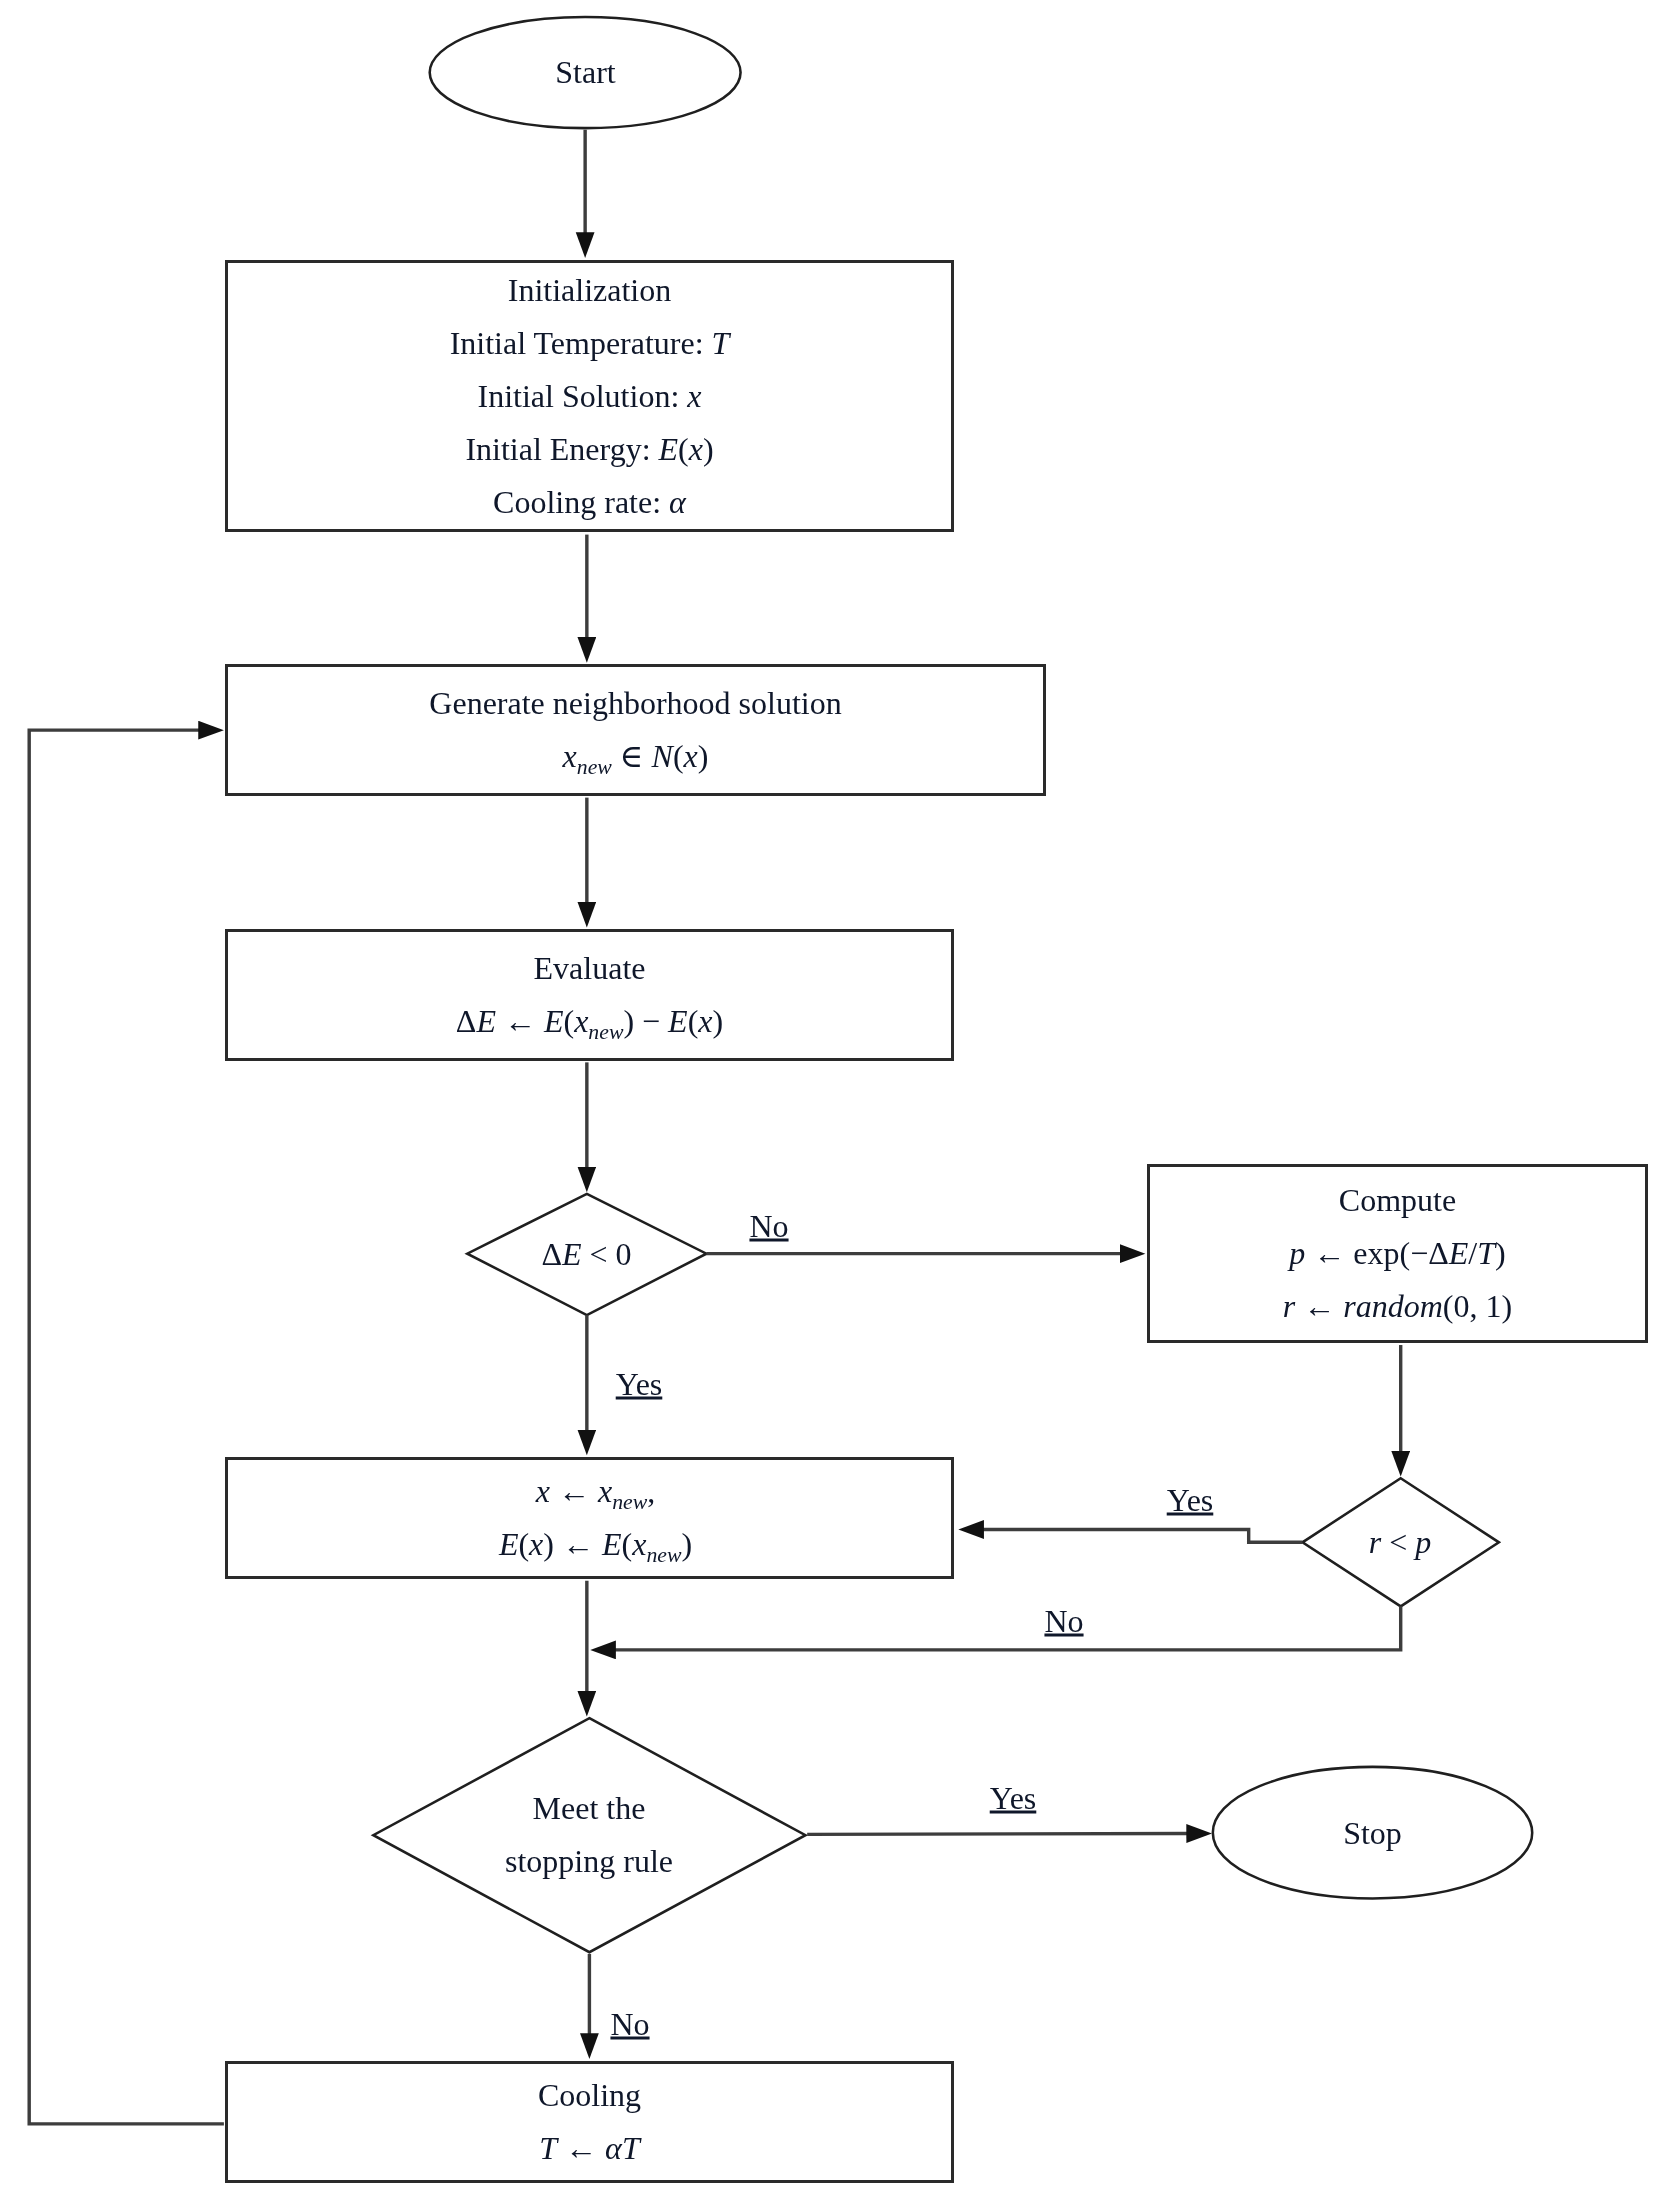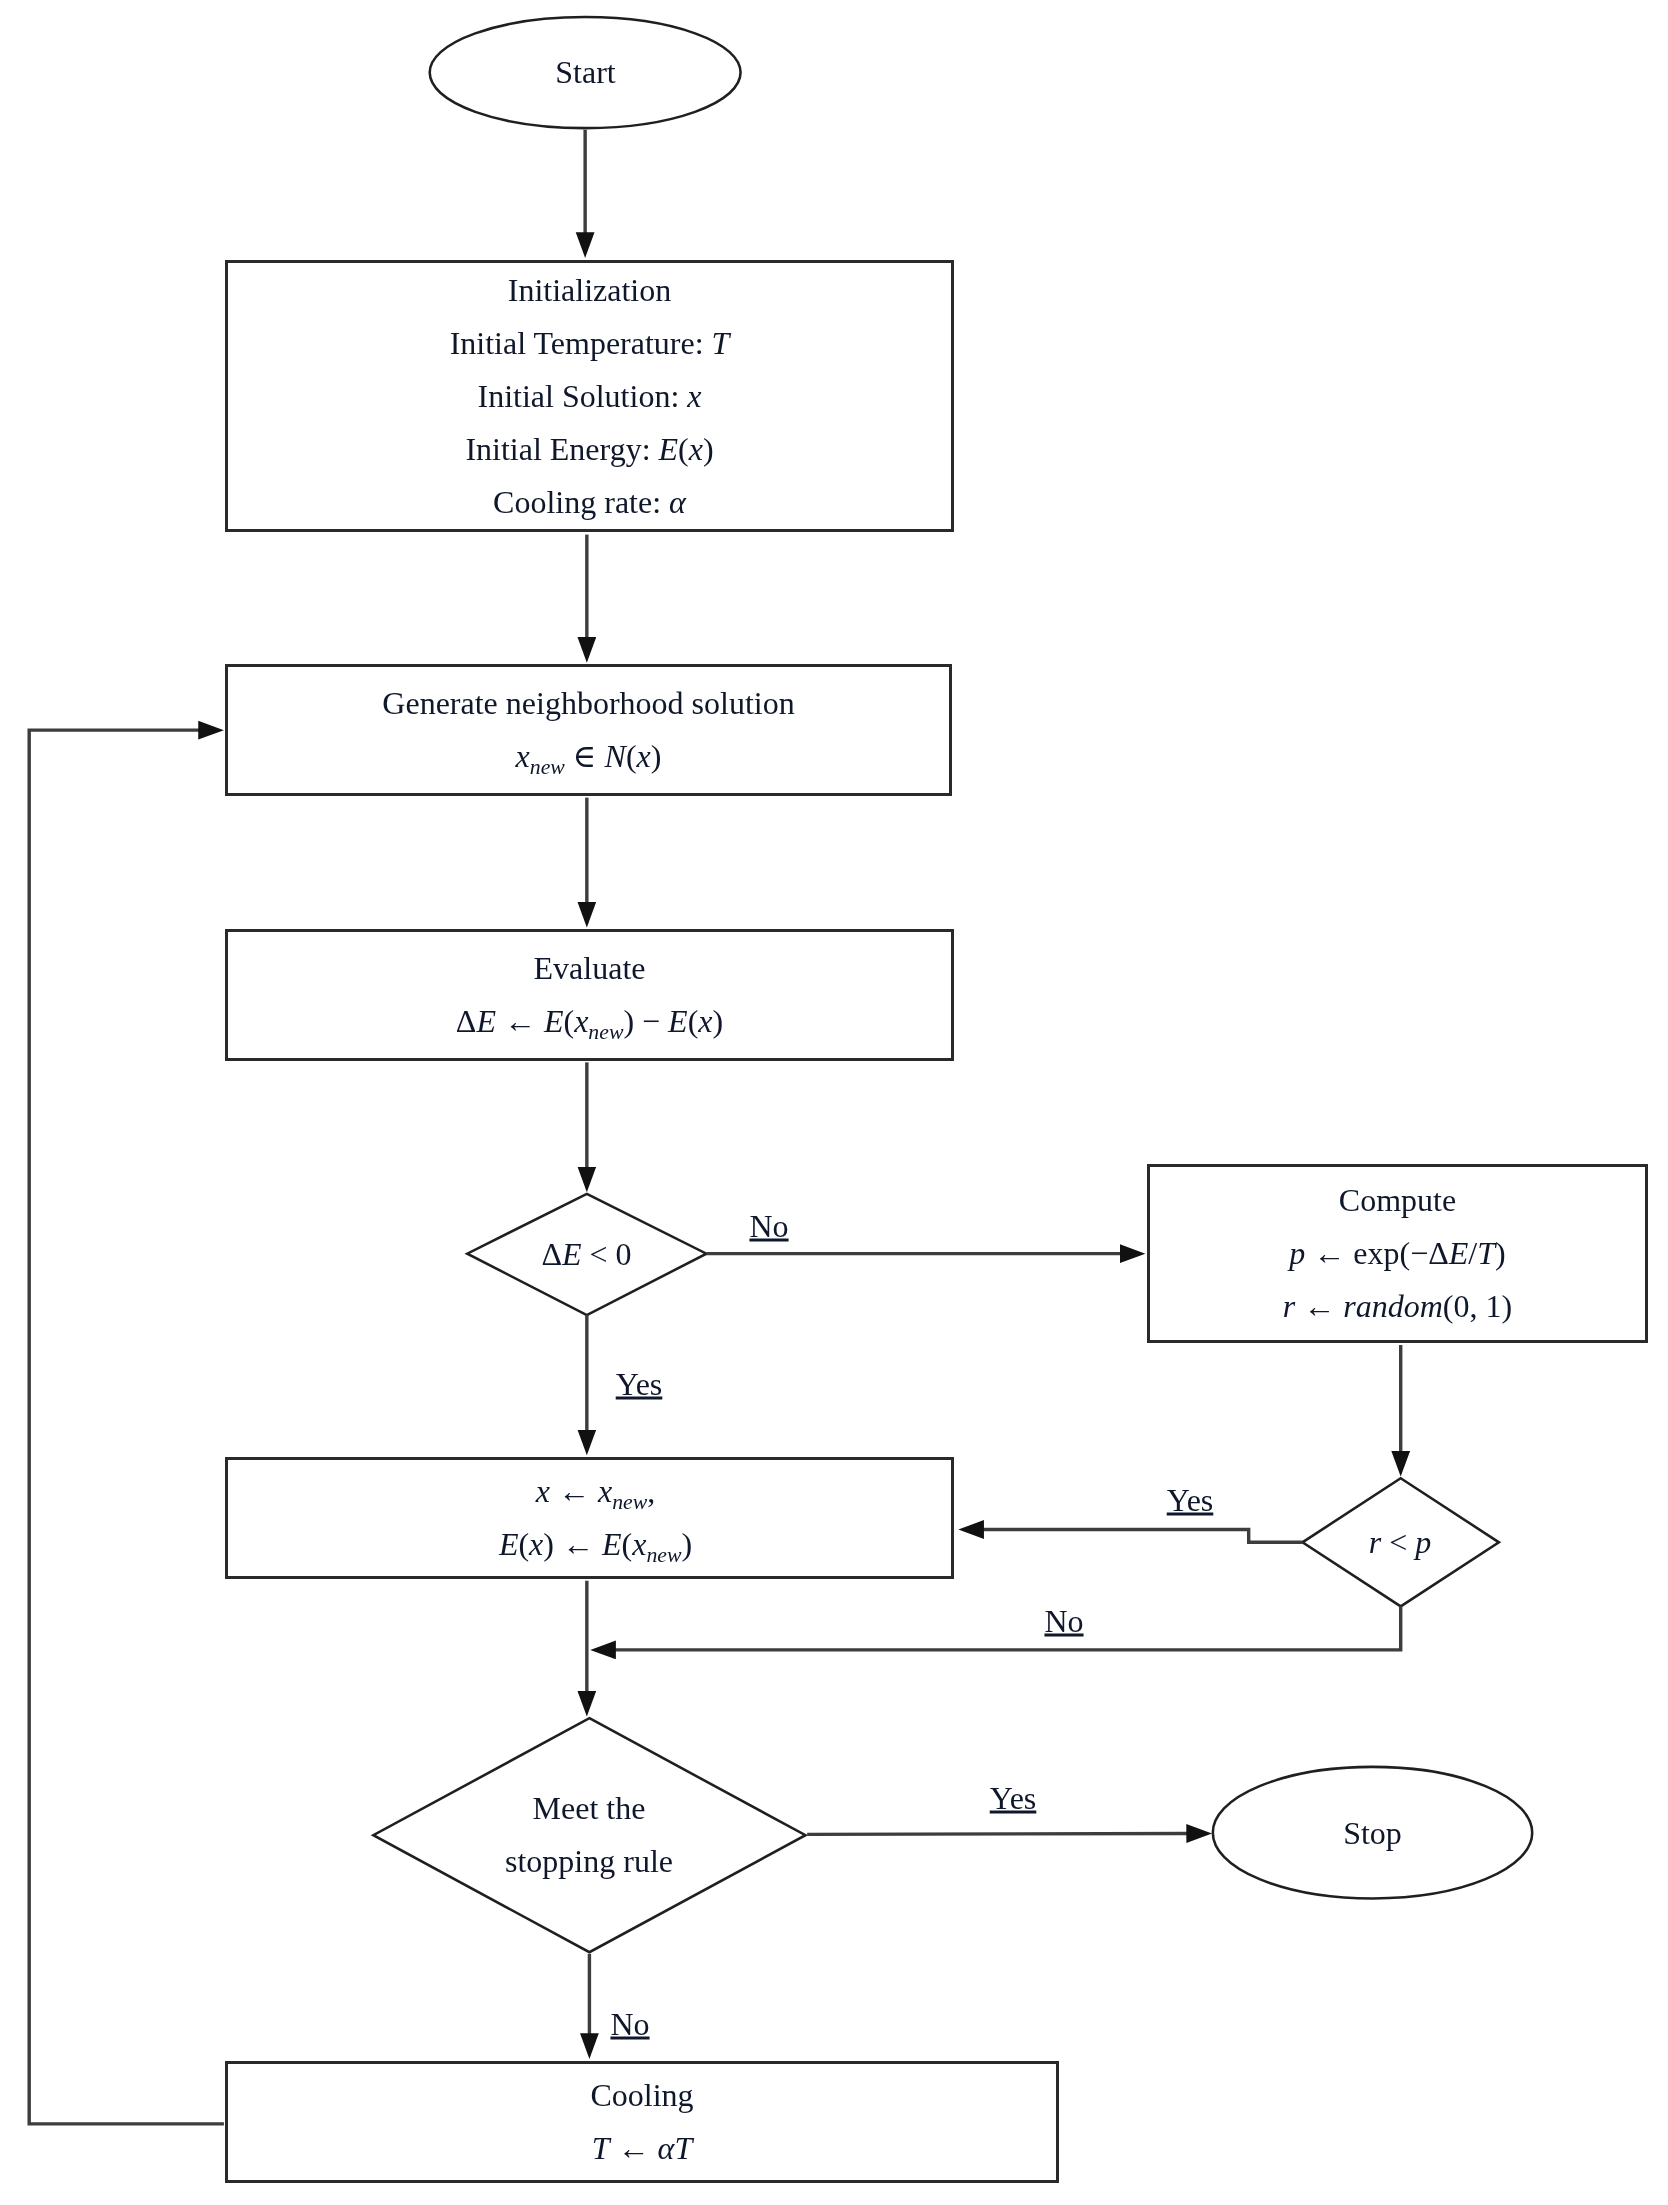--- a/index.html
+++ b/index.html
@@ -61,21 +61,21 @@
   </div>
 
   <div class="node rectnode" style="left:225px;top:260px;width:729px;height:272px;">
     <div class="tline">Initialization</div>
     <div class="tline">Initial Temperature: <i>T</i></div>
     <div class="tline">Initial Solution: <i>x</i></div>
     <div class="tline">Initial Energy: <i>E</i>(<i>x</i>)</div>
     <div class="tline">Cooling rate: <i>α</i></div>
   </div>
 
-  <div class="node rectnode" style="left:225px;top:664px;width:727px;height:132px;">
+  <div class="node rectnode" style="left:225px;top:664px;width:821px;height:132px;">
     <div class="tline">Generate neighborhood solution</div>
     <div class="tline"><i>x</i><sub>new</sub> ∈ <i>N</i>(<i>x</i>)</div>
   </div>
 
   <div class="node rectnode" style="left:225px;top:929px;width:729px;height:132px;">
     <div class="tline">Evaluate</div>
     <div class="tline">Δ<i>E</i> ← <i>E</i>(<i>x</i><sub>new</sub>) − <i>E</i>(<i>x</i>)</div>
   </div>
 
   <div class="node ghost" style="left:467px;top:1194px;width:239px;height:121px;">
@@ -99,21 +99,21 @@
 
   <div class="node ghost" style="left:373px;top:1718px;width:432px;height:234px;">
     <div class="tline">Meet the</div>
     <div class="tline">stopping rule</div>
   </div>
 
   <div class="node ghost" style="left:1213px;top:1767px;width:319px;height:132px;">
     <div class="tline">Stop</div>
   </div>
 
-  <div class="node rectnode" style="left:225px;top:2061px;width:834px;height:122px;">
+  <div class="node rectnode" style="left:225px;top:2061px;width:729px;height:122px;">
     <div class="tline">Cooling</div>
     <div class="tline"><i>T</i> ← <i>αT</i></div>
   </div>
 
   <div class="edge-label" style="left:769px;top:1226px;">No</div>
   <div class="edge-label" style="left:639px;top:1384px;">Yes</div>
   <div class="edge-label" style="left:1190px;top:1500px;">Yes</div>
   <div class="edge-label" style="left:1064px;top:1621px;">No</div>
   <div class="edge-label" style="left:1013px;top:1798px;">Yes</div>
   <div class="edge-label" style="left:630px;top:2024px;">No</div>

